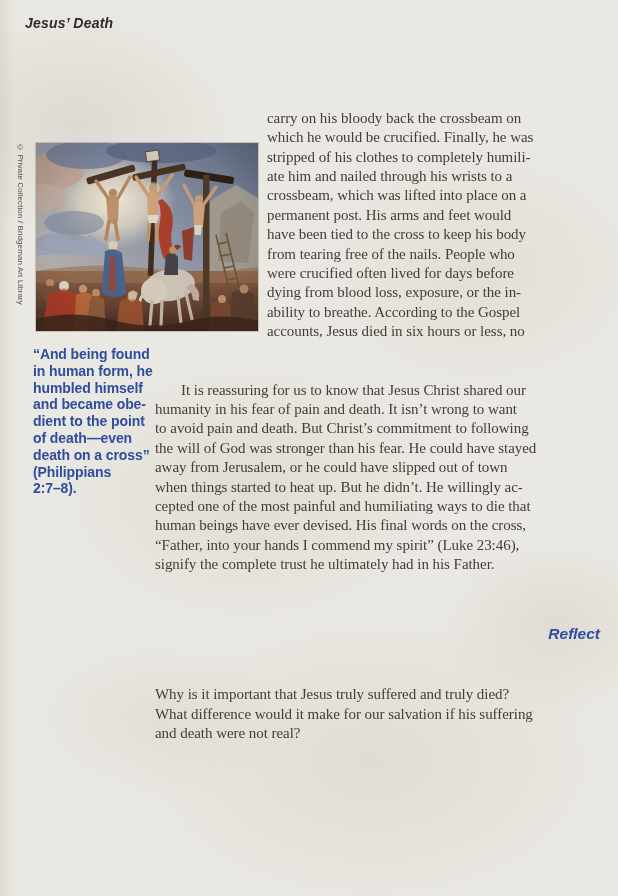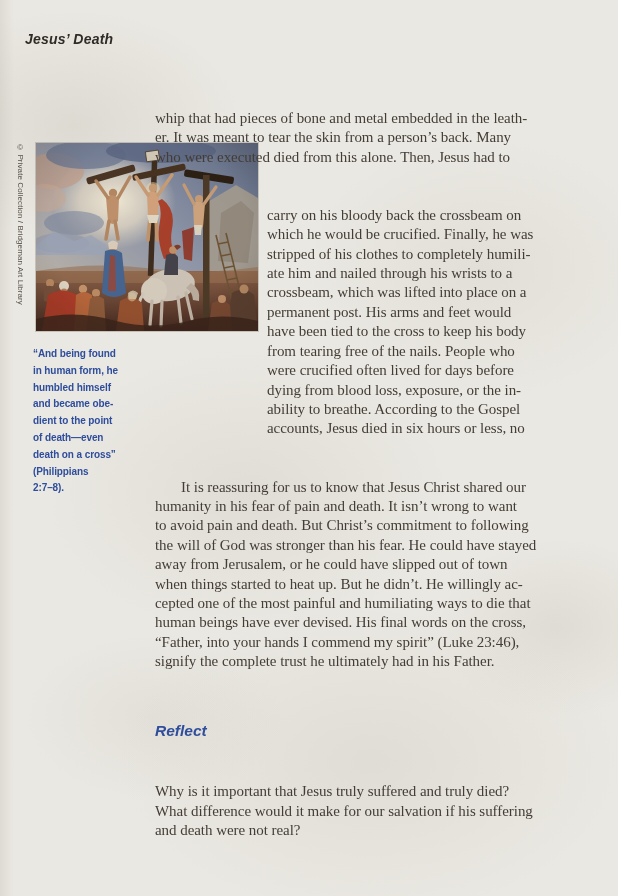--- a/index.html
+++ b/index.html
@@ -11,52 +11,52 @@
       radial-gradient(ellipse 260px 180px at 12% 14%, rgba(205,201,191,0.45), rgba(205,201,191,0) 65%),
       radial-gradient(ellipse 300px 220px at 78% 30%, rgba(212,209,200,0.4), rgba(212,209,200,0) 60%),
       radial-gradient(ellipse 340px 240px at 40% 55%, rgba(202,198,188,0.32), rgba(202,198,188,0) 60%),
       radial-gradient(ellipse 420px 260px at 60% 85%, rgba(206,202,192,0.38), rgba(206,202,192,0) 60%),
       radial-gradient(ellipse 200px 150px at 90% 70%, rgba(198,194,184,0.32), rgba(198,194,184,0) 60%),
       radial-gradient(ellipse 220px 140px at 25% 80%, rgba(214,211,203,0.4), rgba(214,211,203,0) 60%);
     font-family:"Liberation Serif","DejaVu Serif",serif;
     color:#433d36;
   }
   .running-header{
-    position:absolute;left:25px;top:31px;
+    position:absolute;left:25px;top:15px;
     font:italic bold 14px/1.2 "Liberation Sans","DejaVu Sans",sans-serif;
     color:#2f2b26;letter-spacing:.2px;
   }
   .credit{
     position:absolute;left:13px;top:143px;height:196px;
     writing-mode:vertical-rl;
     font:8px/1.6 "Liberation Sans","DejaVu Sans",sans-serif;
     color:#57524b;letter-spacing:.1px;white-space:nowrap;
   }
   .painting{
     position:absolute;left:36px;top:143px;width:222px;height:188px;
     outline:1px solid rgba(130,120,108,.35);
   }
   .quote{
     position:absolute;left:33px;top:346px;width:132px;
     font-family:"Liberation Sans","DejaVu Sans",sans-serif;font-weight:bold;
-    font-size:10px;line-height:16.8px;letter-spacing:-0.1px;
+    font-size:14px;line-height:16.8px;letter-spacing:-0.1px;
     color:#2e4d9c;white-space:pre;
   }
   .main{
     position:absolute;left:155px;top:70px;width:445px;
     font-size:15px;line-height:19.4px;letter-spacing:-0.05px;
     white-space:pre;
   }
   .main > div{white-space:pre;}
   .wrap-block{margin-left:112px;}
   .para2{text-indent:26px;}
   .reflect-h{
     margin-top:11px;white-space:normal;
     font:italic bold 15.5px/20px "Liberation Sans","DejaVu Sans",sans-serif;
-    color:#2e4d9c;letter-spacing:0;
+    color:#2e4d9c;letter-spacing:0;text-align:right;
   }
   .reflect-b{margin-top:2px;}
   .page-number{
     position:absolute;left:27px;top:898px;
     font:italic 15px/1.2 "Liberation Serif","DejaVu Serif",serif;
     color:#3d3933;letter-spacing:.5px;
   }
 </style>
 </head>
 <body>
@@ -180,23 +180,20 @@
 in human form, he
 humbled himself
 and became obe-
 dient to the point
 of death—even
 death on a cross”
 (Philippians
 2:7–8).</div>
 
   <div class="main">
-    <div>whip that had pieces of bone and metal embedded in the leath-
-er. It was meant to tear the skin from a person’s back. Many
-who were executed died from this alone. Then, Jesus had to</div>
     <div class="wrap-block">carry on his bloody back the crossbeam on
 which he would be crucified. Finally, he was
 stripped of his clothes to completely humili-
 ate him and nailed through his wrists to a
 crossbeam, which was lifted into place on a
 permanent post. His arms and feet would
 have been tied to the cross to keep his body
 from tearing free of the nails. People who
 were crucified often lived for days before
 dying from blood loss, exposure, or the in-

